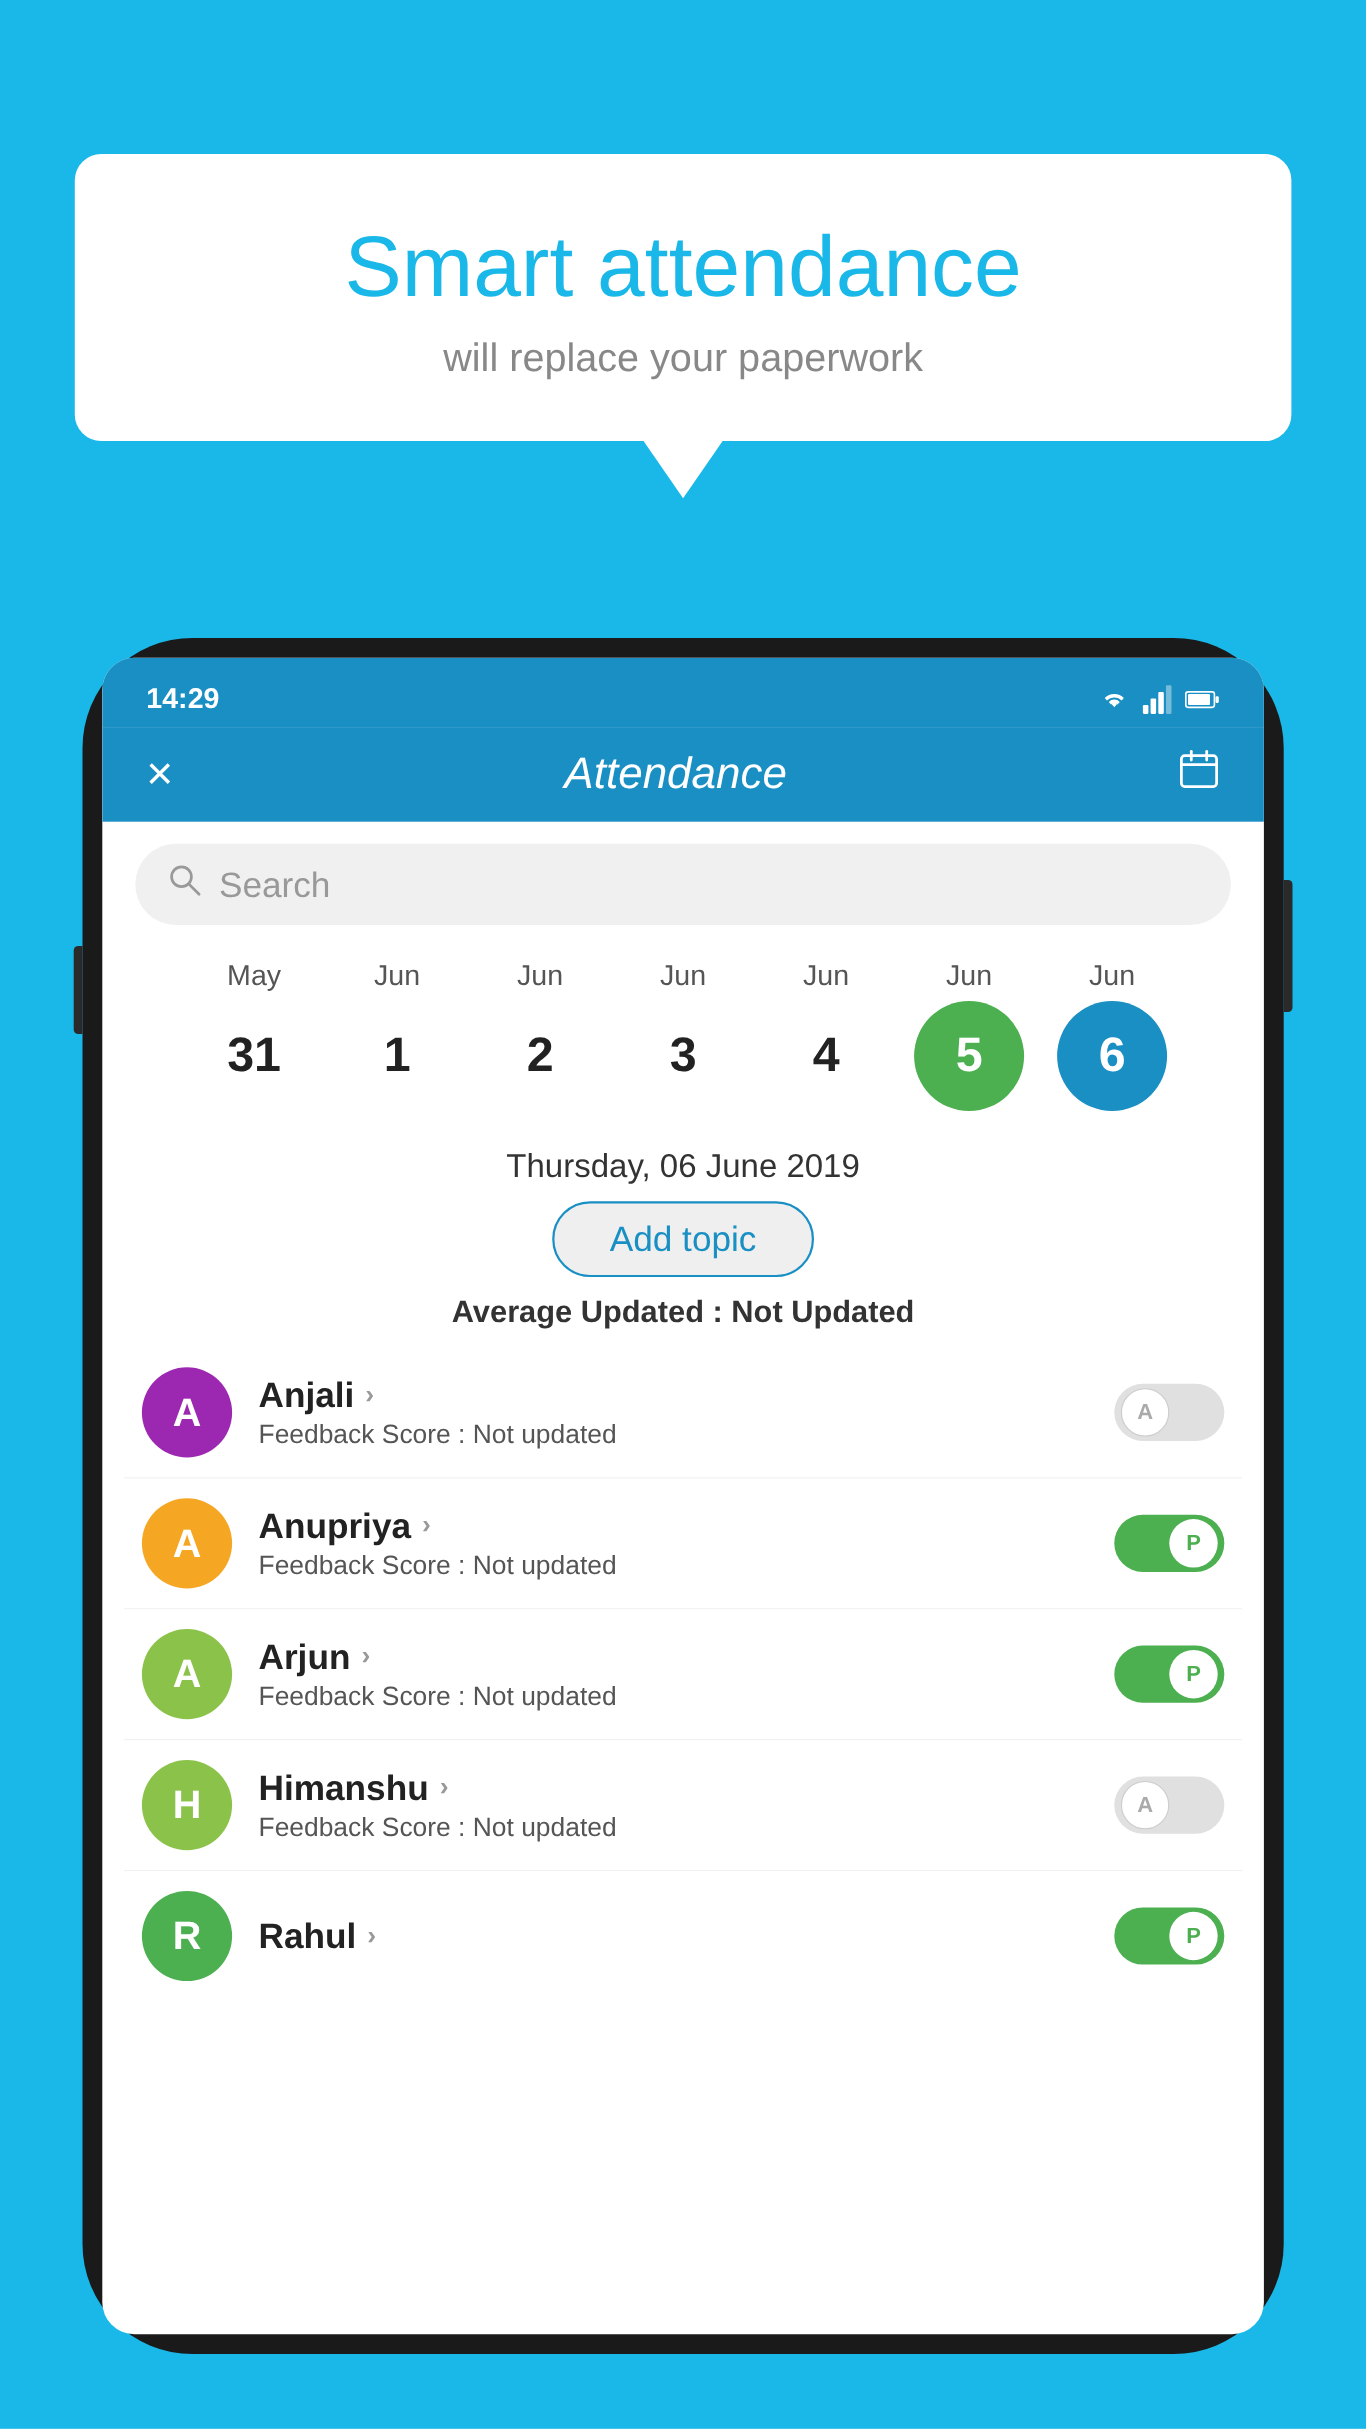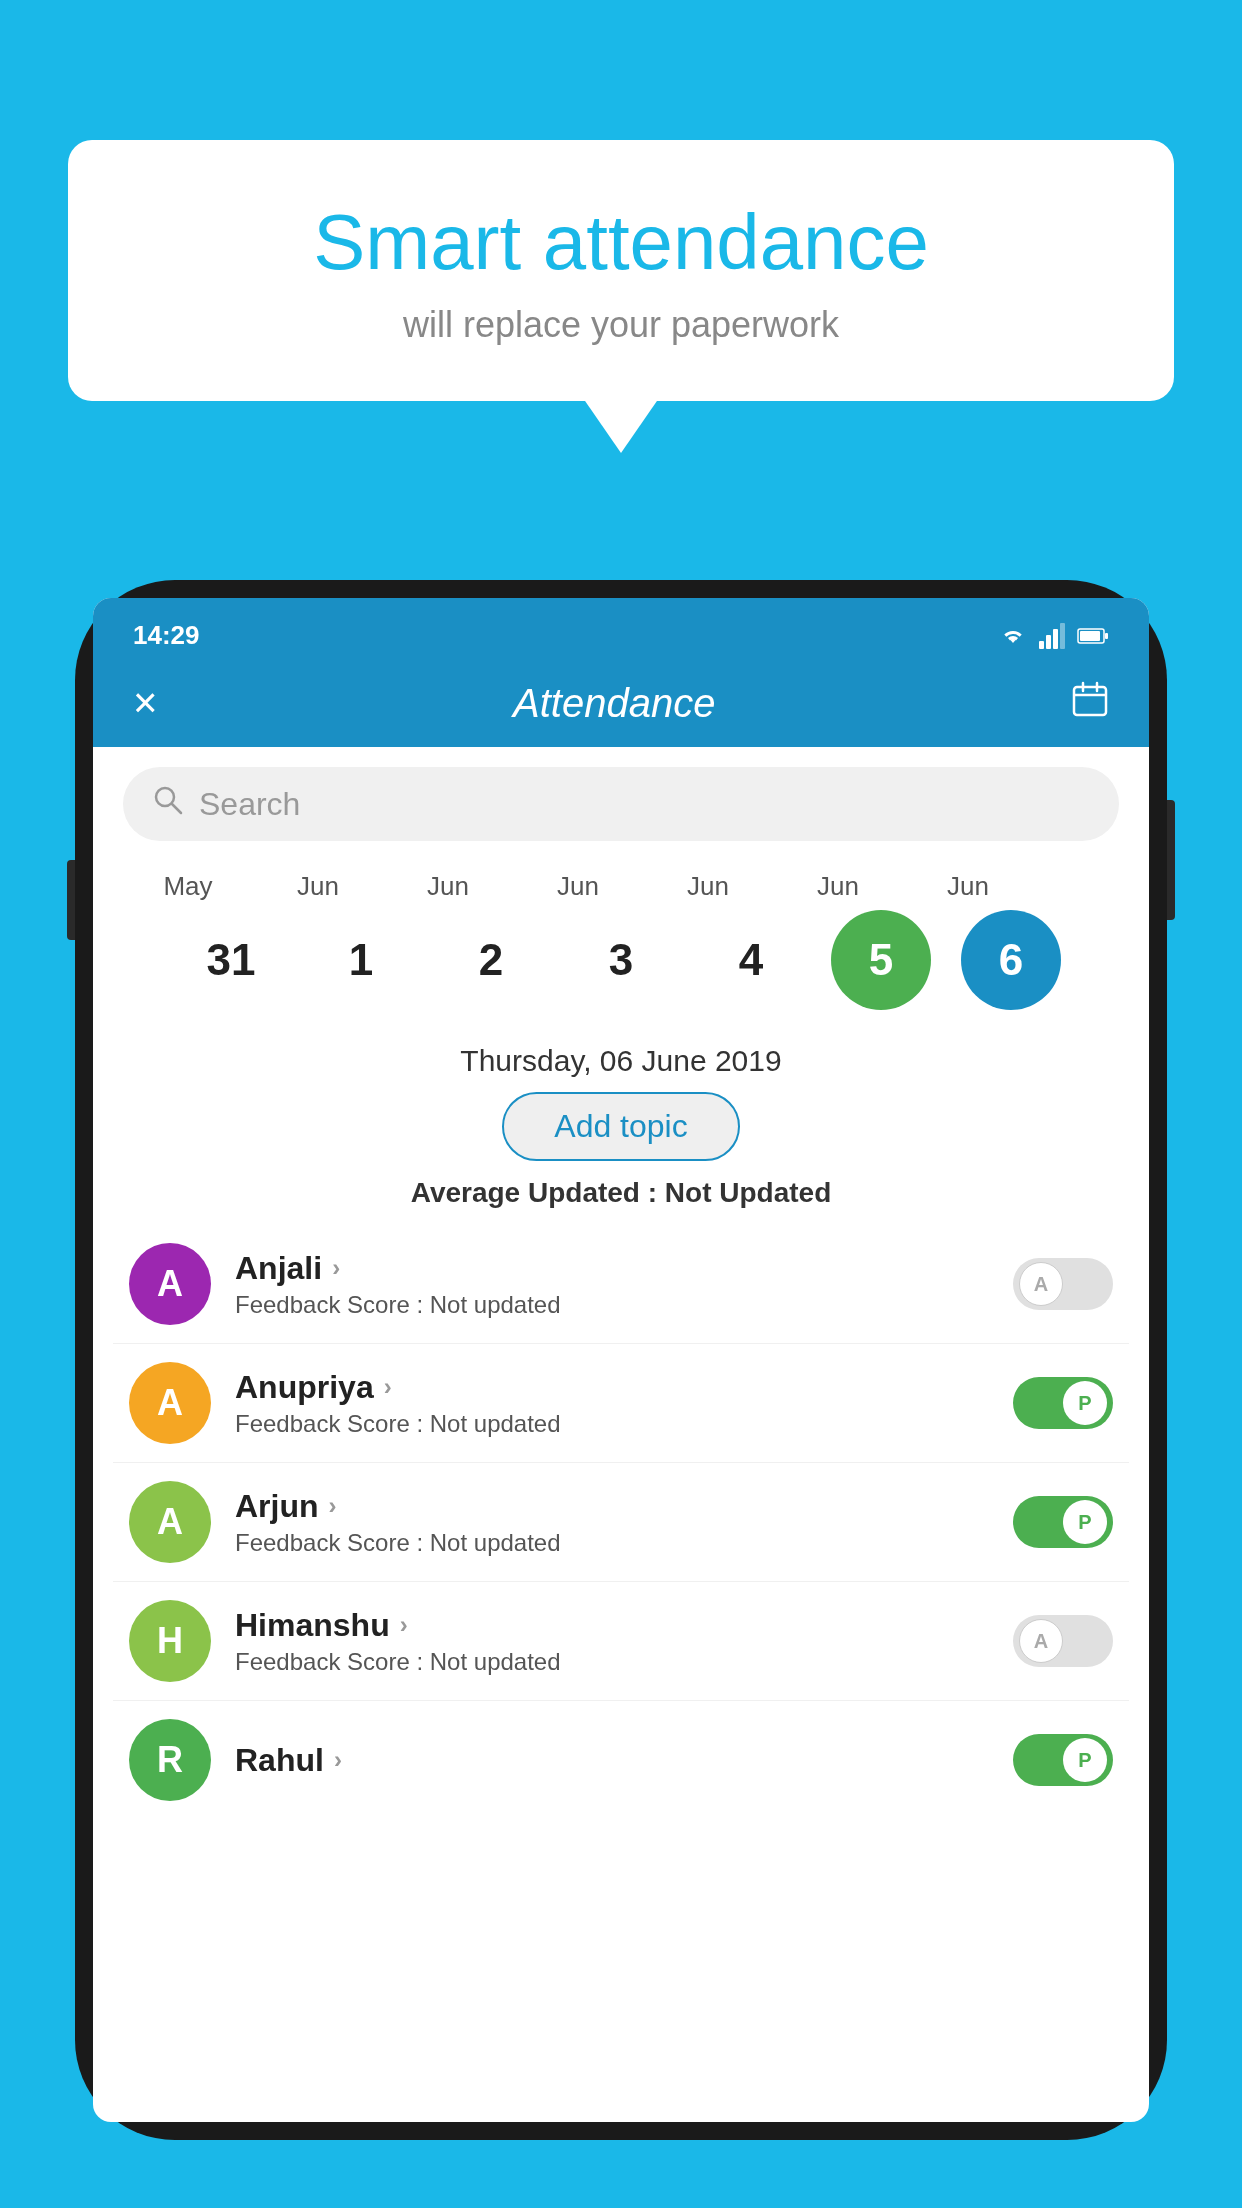--- a/index.html
+++ b/index.html
@@ -85,21 +85,21 @@
       height: 120px;
       background: #2a2a2a;
       border-radius: 0 4px 4px 0;
     }
 
     
     .phone-screen {
       width: 100%;
       height: 100%;
       background: white;
-      border-radius: 18px;
+      border-radius: 29px;
       overflow: hidden;
       display: flex;
       flex-direction: column;
     }
 
     
     .status-bar {
       background: #1a8fc4;
       padding: 22px 40px 10px;
       display: flex;
@@ -164,21 +164,21 @@
       font-size: 32px;
     }
 
     
     .calendar-strip {
       padding: 10px 30px 0;
       flex-shrink: 0;
     }
     .cal-months {
       display: flex;
-      justify-content: flex-start;
+      justify-content: center;
       margin-bottom: 8px;
     }
     .cal-month {
       font-size: 26px;
       color: #555;
       text-align: center;
       width: 130px;
     }
     .cal-days {
       display: flex;

